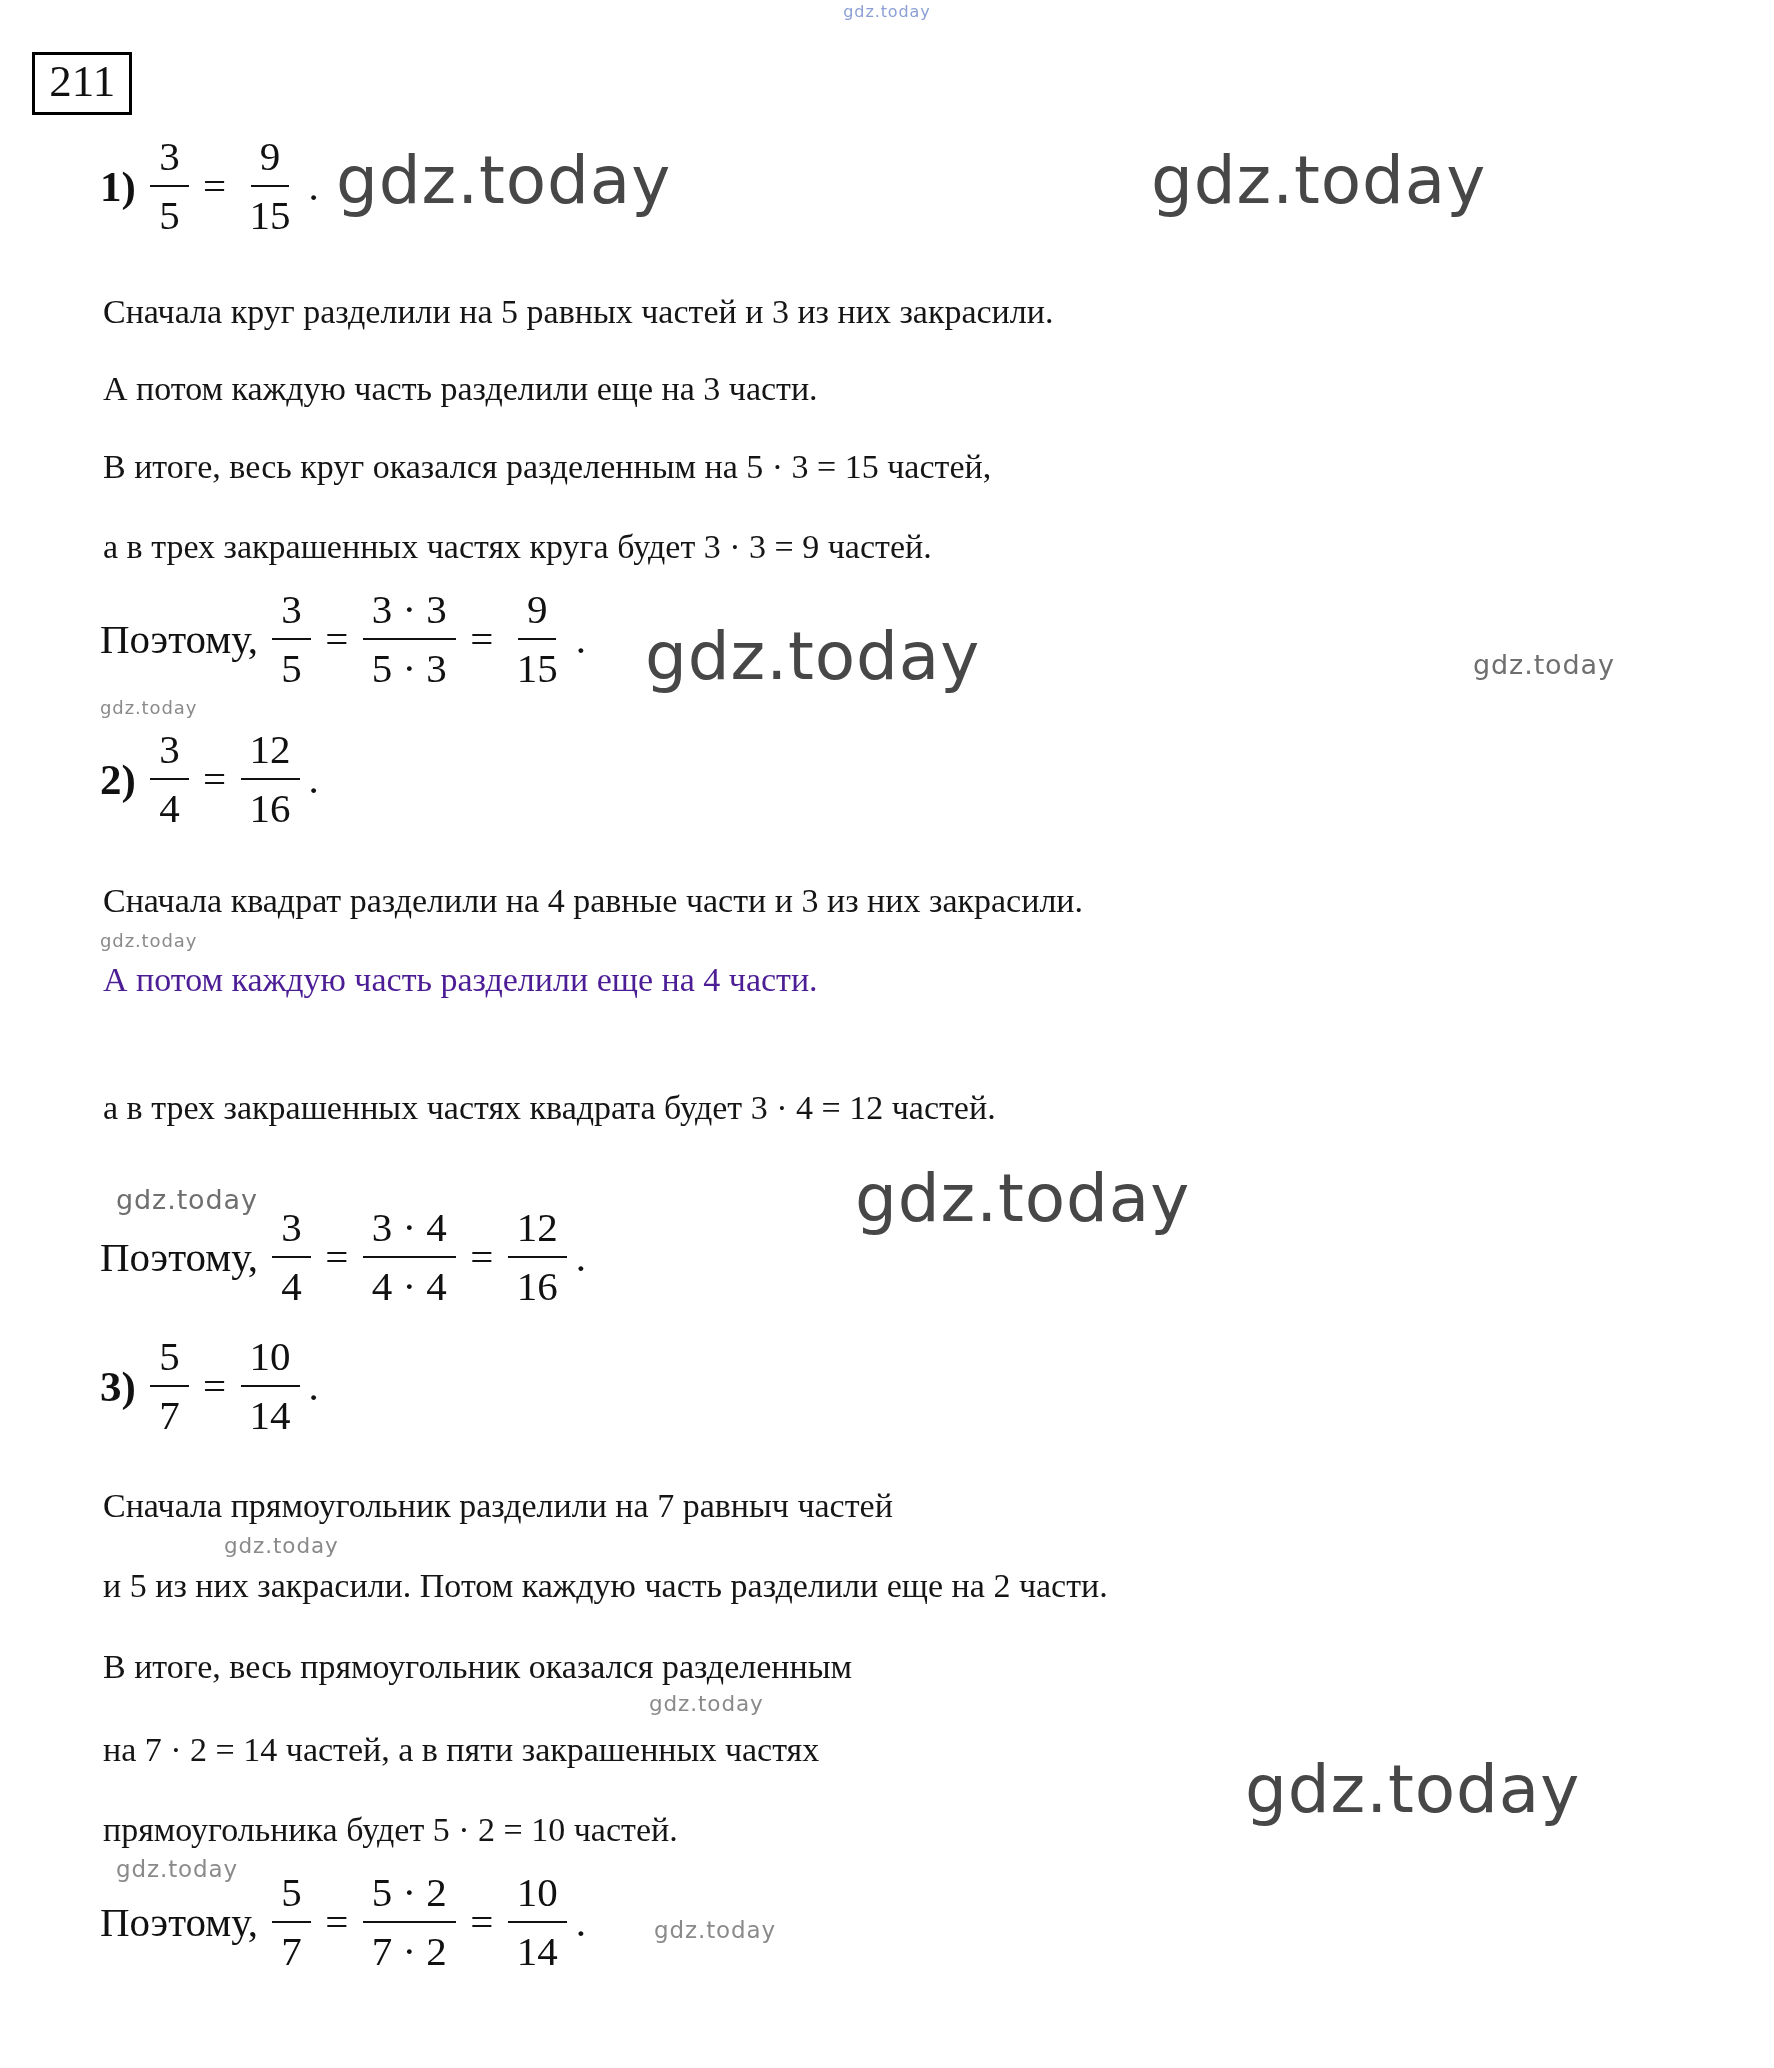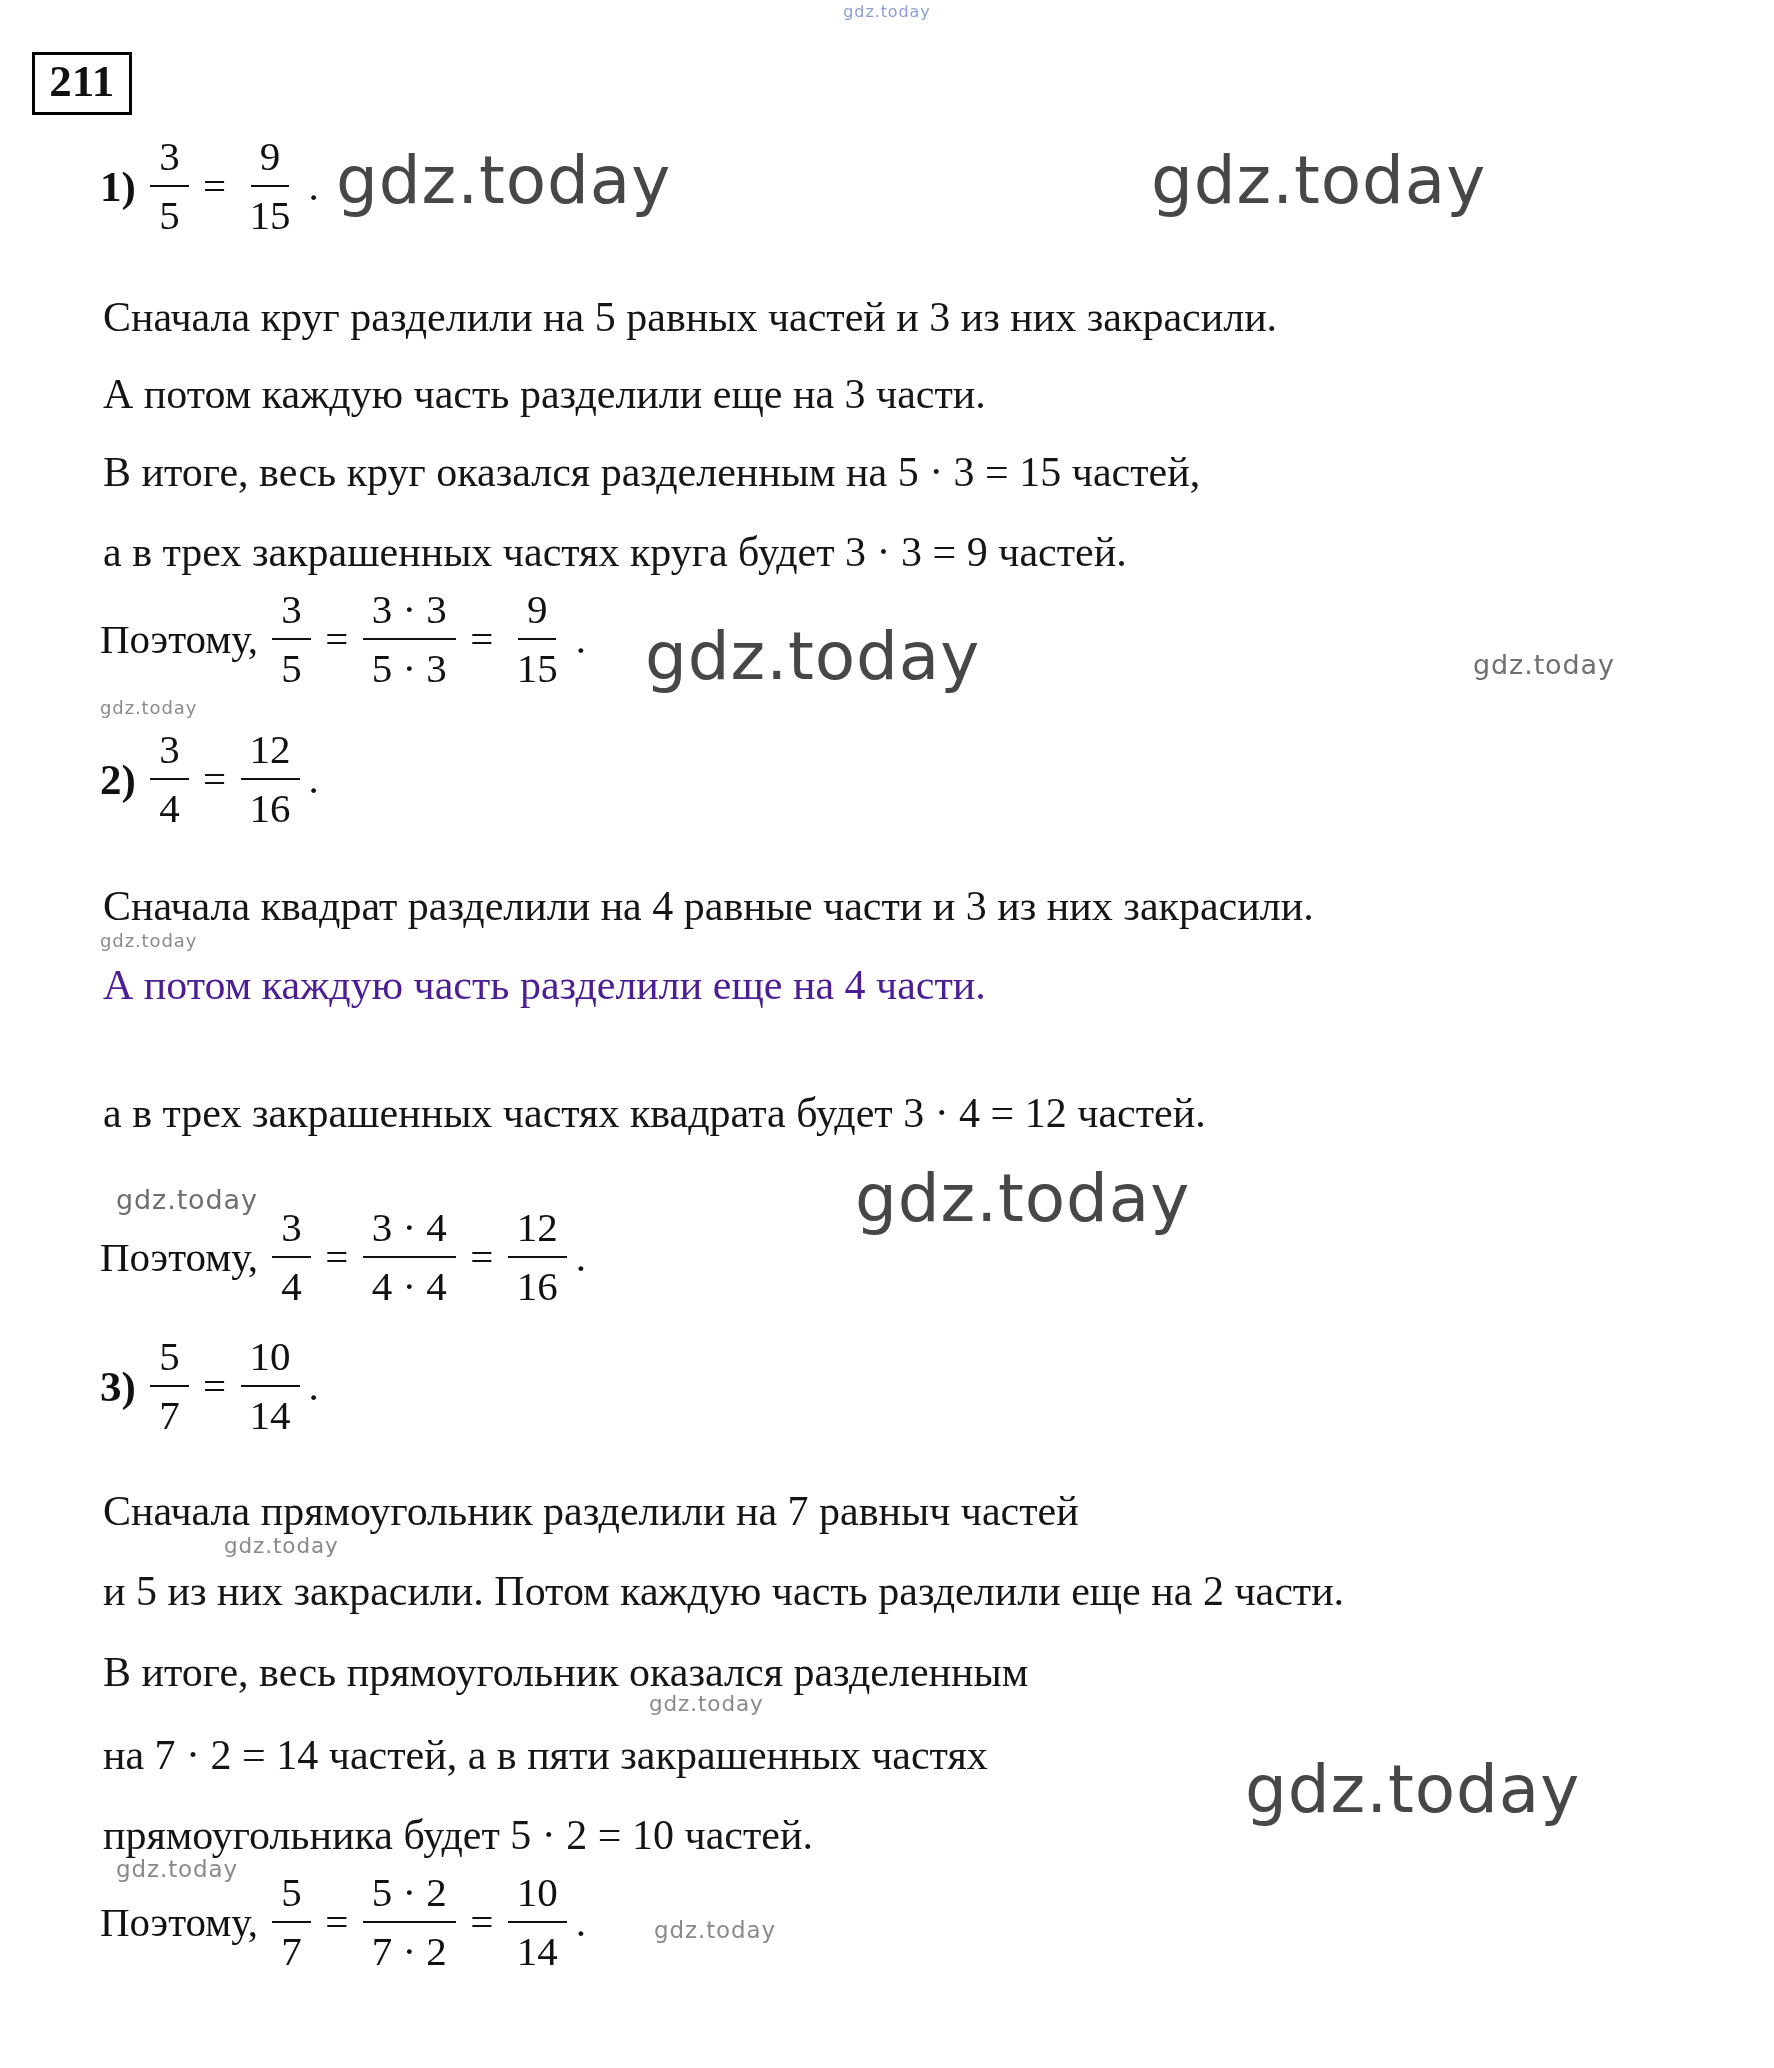--- a/index.html
+++ b/index.html
@@ -29,28 +29,28 @@
     transform: translateX(-50%);
     top: 1.8px;
   }
   .problem-box {
     position: absolute;
     left: 32px;
     top: 52px;
     border: 3.6px solid #000;
     padding: 1.8px 14.3px 5.4px 14.3px;
     font-size: 45px;
-    font-weight: bold;
+    font-weight: normal;
     color: #111;
     line-height: 1.1;
   }
   .para {
     position: absolute;
     left: 103px;
-    font-size: 42px;
+    font-size: 34px;
     color: #151515;
     white-space: nowrap;
   }
   .dim { color: #4c1d95; }
   .eq {
     position: absolute;
     left: 100px;
     display: flex;
     align-items: center;
     font-size: 41px;

